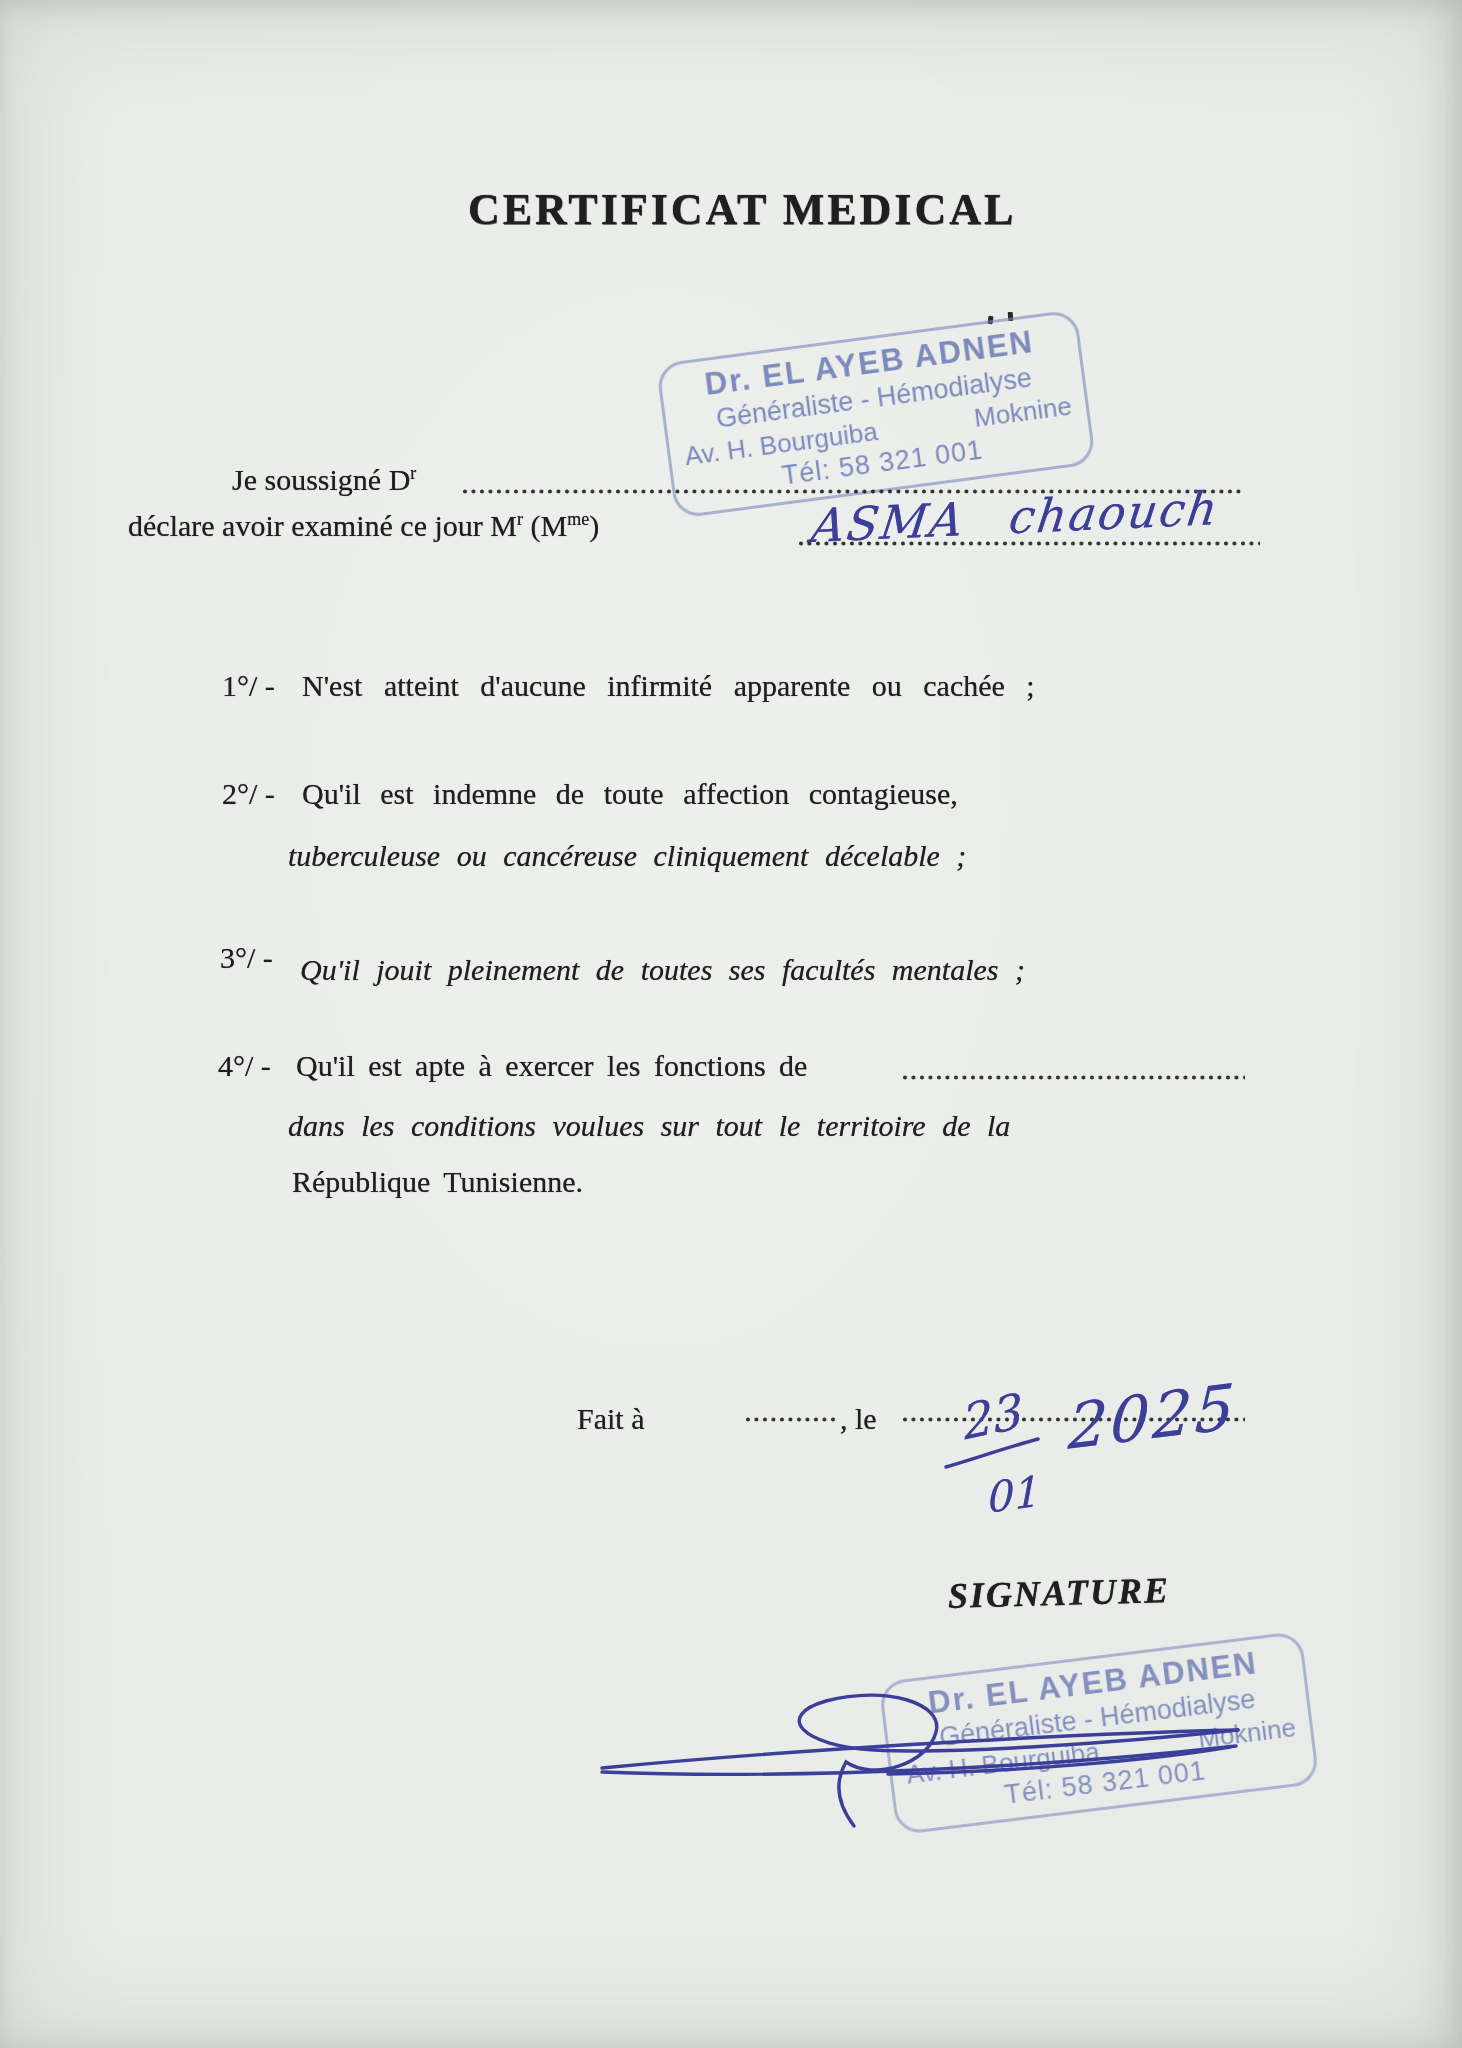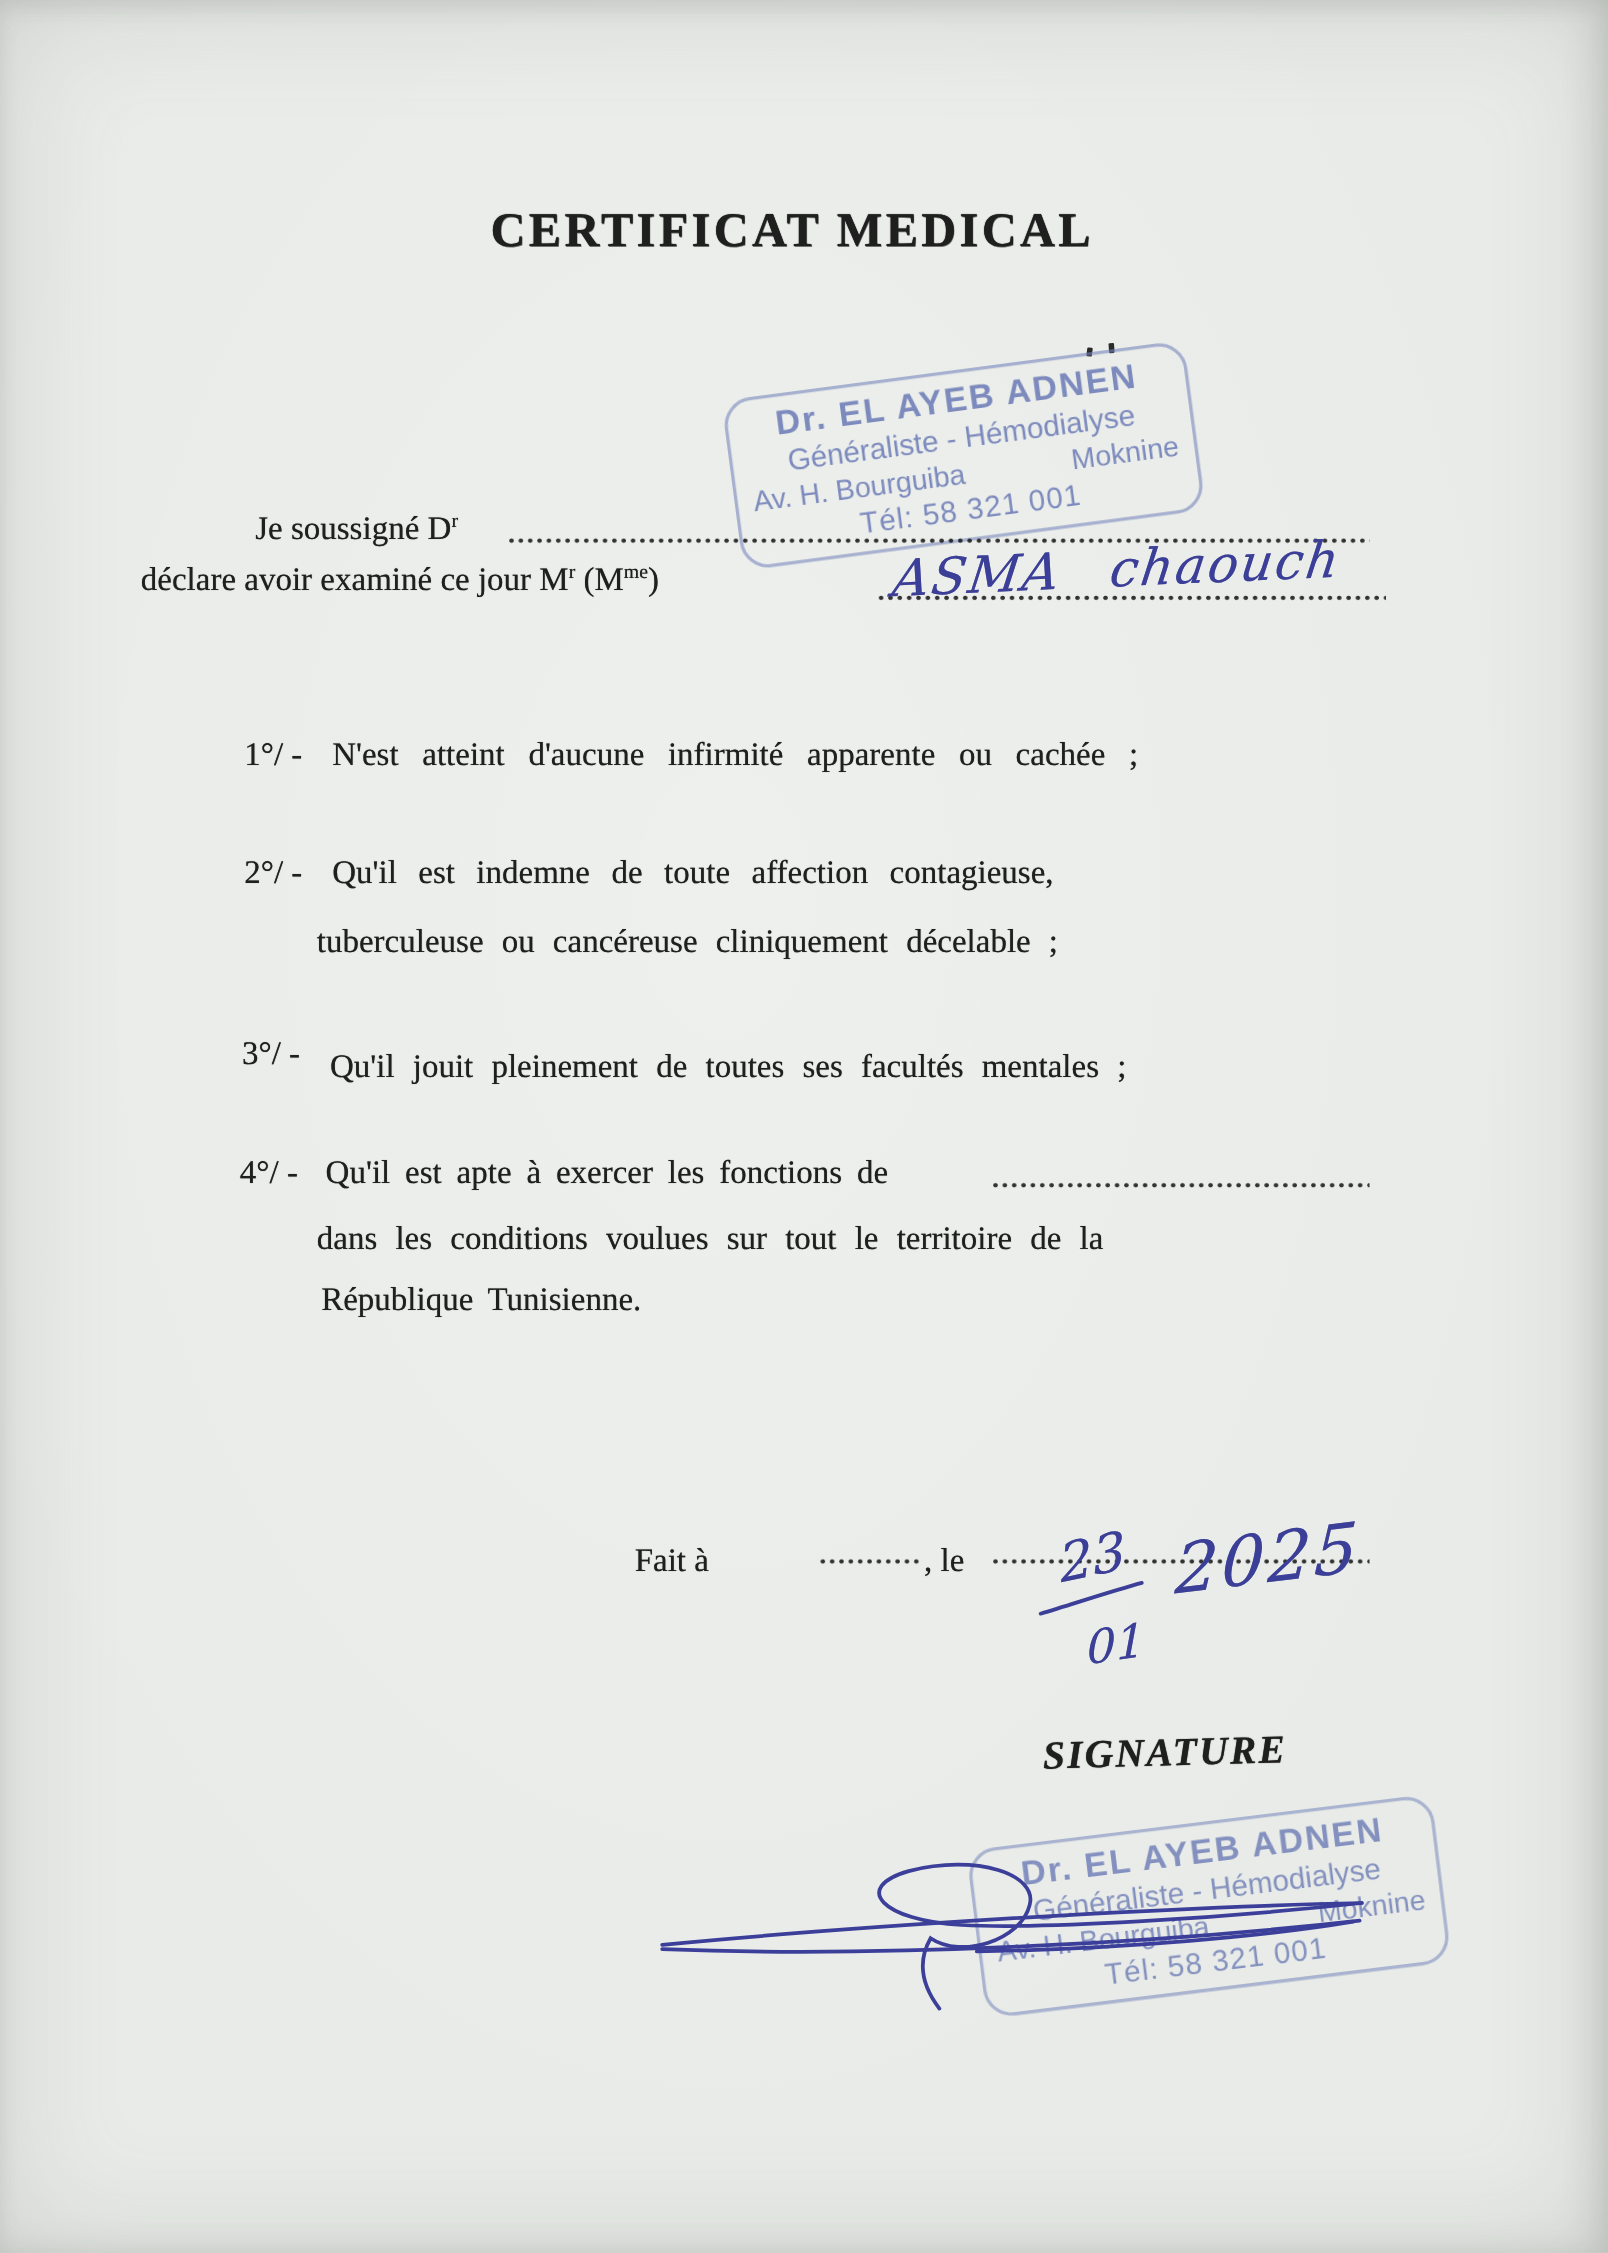--- a/index.html
+++ b/index.html
@@ -26,21 +26,21 @@
     font-family:"Liberation Serif", serif;
     font-size:30px;
     color:var(--ink);
     text-shadow:0 0 0.7px rgba(25,25,25,.75);
   }
   .title{
     font-size:44px;font-weight:bold;letter-spacing:3px;
     text-shadow:0 0 1px rgba(15,15,15,.9), 0.5px 0.5px 0 rgba(15,15,15,.5);
   }
   .sup{font-size:0.6em;vertical-align:super;letter-spacing:0;}
-  .ws6{word-spacing:6px;} .ws9{word-spacing:9px;} .ws12{word-spacing:12px;} .ws14{word-spacing:14px;}
+  .ws6{word-spacing:6px;} .ws9{word-spacing:9px;font-style:italic;} .ws12{word-spacing:12px;} .ws14{word-spacing:14px;}
   .dots{
     position:absolute;height:7px;
     background-image:radial-gradient(circle at 3px 3.5px, rgba(25,25,25,.88) 1.7px, rgba(25,25,25,0) 2.3px);
     background-size:8.5px 7px;background-repeat:repeat-x;
   }
   
   .stamp{
     position:absolute;
     border:3.5px solid rgba(118,133,188,.62);
     border-radius:26px;
@@ -72,21 +72,21 @@
     transform:rotate(-1.5deg);
     text-shadow:0 0 1px rgba(15,15,15,.8);
   }
   .speck{position:absolute;background:#2a2a2a;border-radius:1px;}
 </style>
 </head>
 <body>
 
 <div class="page">
 
-  <div class="abs print title" style="left:446px;top:184px;text-align:right;">CERTIFICAT MEDICAL</div>
+  <div class="abs print title" style="left:468px;top:184px;text-align:right;">CERTIFICAT MEDICAL</div>
 
   <div class="speck" style="left:988px;top:316px;width:5px;height:8px;transform:rotate(8deg);"></div>
   <div class="speck" style="left:1008px;top:312px;width:5px;height:9px;transform:rotate(-4deg);"></div>
 
   <div class="stamp stamp-top">
     <div class="s-name">Dr. EL AYEB ADNEN</div>
     <div class="s-spec">Généraliste - Hémodialyse</div>
     <div class="s-addr">
       <span>Av. H. Bourguiba</span>
       <span>Moknine</span>

